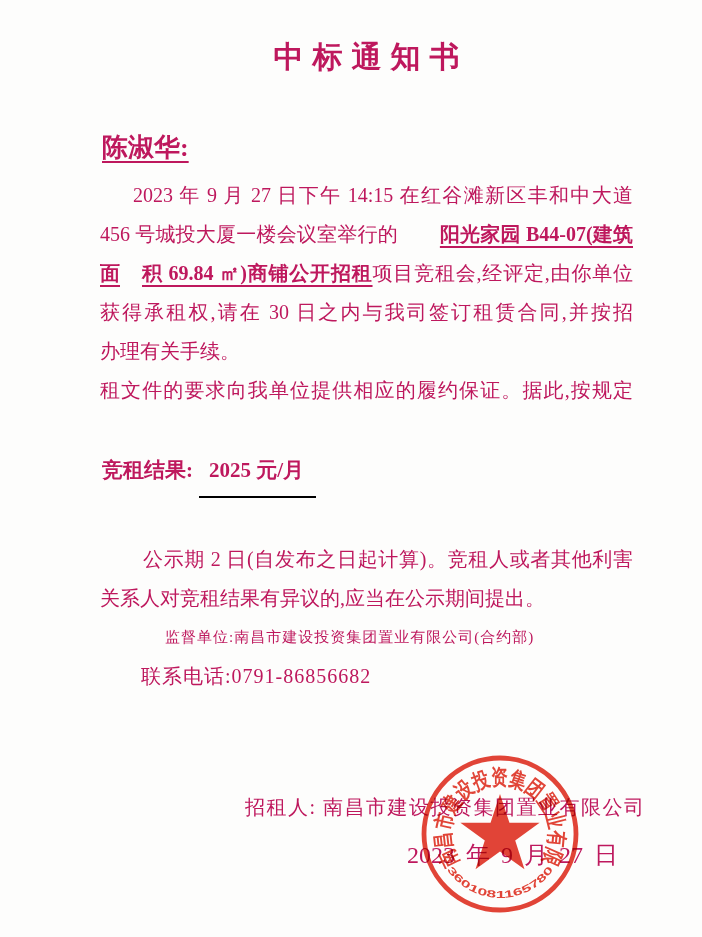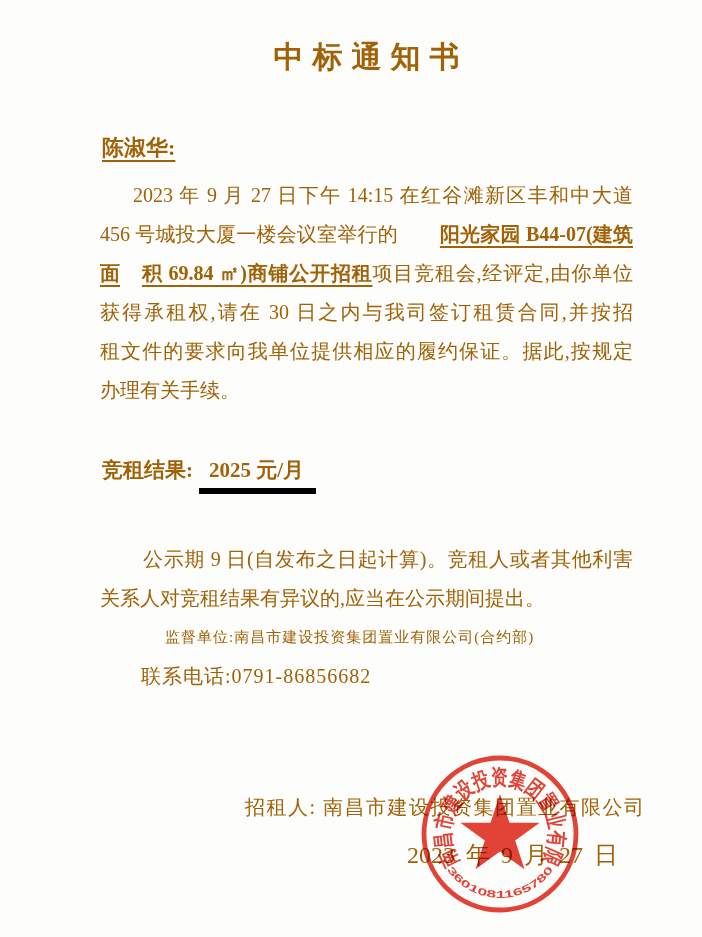--- a/index.html
+++ b/index.html
@@ -3,35 +3,35 @@
 <meta charset="utf-8">
 <style>
   html, body { margin: 0; padding: 0; background: #ffffff; }
   .page {
     position: relative;
     width: 702px;
     height: 937px;
     background: #fdfdfc;
     overflow: hidden;
     font-family: "Liberation Serif", "DejaVu Serif", serif;
-    color: #a16207;
+    color: #be185d;
   }
   .doc-title {
     position: absolute;
     top: 34px; left: 100px; width: 533px;
     text-align: center;
     font-size: 30px; font-weight: 700;
     letter-spacing: 9px; text-indent: 9px;
     line-height: 46px;
     white-space: nowrap;
   }
   .addressee {
     position: absolute;
     top: 130px; left: 102px;
-    font-size: 22px; font-weight: 700;
+    font-size: 26px; font-weight: 700;
     line-height: 36px;
     text-decoration: underline;
     text-underline-offset: 5px;
     text-decoration-thickness: 2px;
   }
   .para1 {
     position: absolute;
     top: 176px; left: 100px; width: 533px;
     font-size: 20px;
   }
@@ -49,22 +49,22 @@
   .result-line {
     position: absolute;
     top: 452px; left: 102px;
     font-size: 21px; font-weight: 700;
     line-height: 36px;
     white-space: nowrap;
   }
   .result-value {
     display: inline-block;
     margin-left: 6px;
-    padding: 0 12px 0 10px;
-    border-bottom: 6px solid #000000;
+    padding: 0 12px 8px 10px;
+    border-bottom: 2px solid #000000;
   }
   .para2 {
     position: absolute;
     top: 540px; left: 100px; width: 533px;
     font-size: 20px;
   }
   .para2 .line { display: block; height: 39px; line-height: 39px; }
   .supervisor-line {
     position: absolute;
     top: 618px; left: 141px;
@@ -107,30 +107,30 @@
 
   <div class="doc-title">中标通知书</div>
 
   <div class="addressee">陈淑华:</div>
 
   <div class="para1">
     <span class="line jline indent1">2023 年 9 月 27 日下午 14:15 在红谷滩新区丰和中大道</span>
     <span class="line jline"><span>456 号城投大厦一楼会议室举行的</span><span class="bu">阳光家园 B44-07(建筑面</span></span>
     <span class="line jline"><span class="bu">积 69.84 ㎡)商铺公开招租</span><span>项目竞租会,经评定,由你单位</span></span>
     <span class="line jline">获得承租权,请在 30 日之内与我司签订租赁合同,并按招</span>
+    <span class="line">办理有关手续。</span>
     <span class="line jline">租文件的要求向我单位提供相应的履约保证。据此,按规定</span>
-    <span class="line">办理有关手续。</span>
   </div>
 
   <div class="result-line">
     <span>竞租结果:</span><span class="result-value">2025 元/月</span>
   </div>
 
   <div class="para2">
-    <span class="line jline indent2">公示期 9 日(自发布之日起计算)。竞租人或者其他利害</span>
+    <span class="line jline indent2">公示期 2 日(自发布之日起计算)。竞租人或者其他利害</span>
     <span class="line">关系人对竞租结果有异议的,应当在公示期间提出。</span>
   </div>
 
   <div class="supervisor-line">监督单位:南昌市建设投资集团置业有限公司(合约部)</div>
   <div class="phone-line">联系电话:0791-86856682</div>
 
   <div class="signer-line">招租人: 南昌市建设投资集团置业有限公司</div>
   <div class="date-line">2023 年 9 月 27 日</div>
 
   <svg class="seal" viewBox="0 0 200 200" aria-hidden="true">

